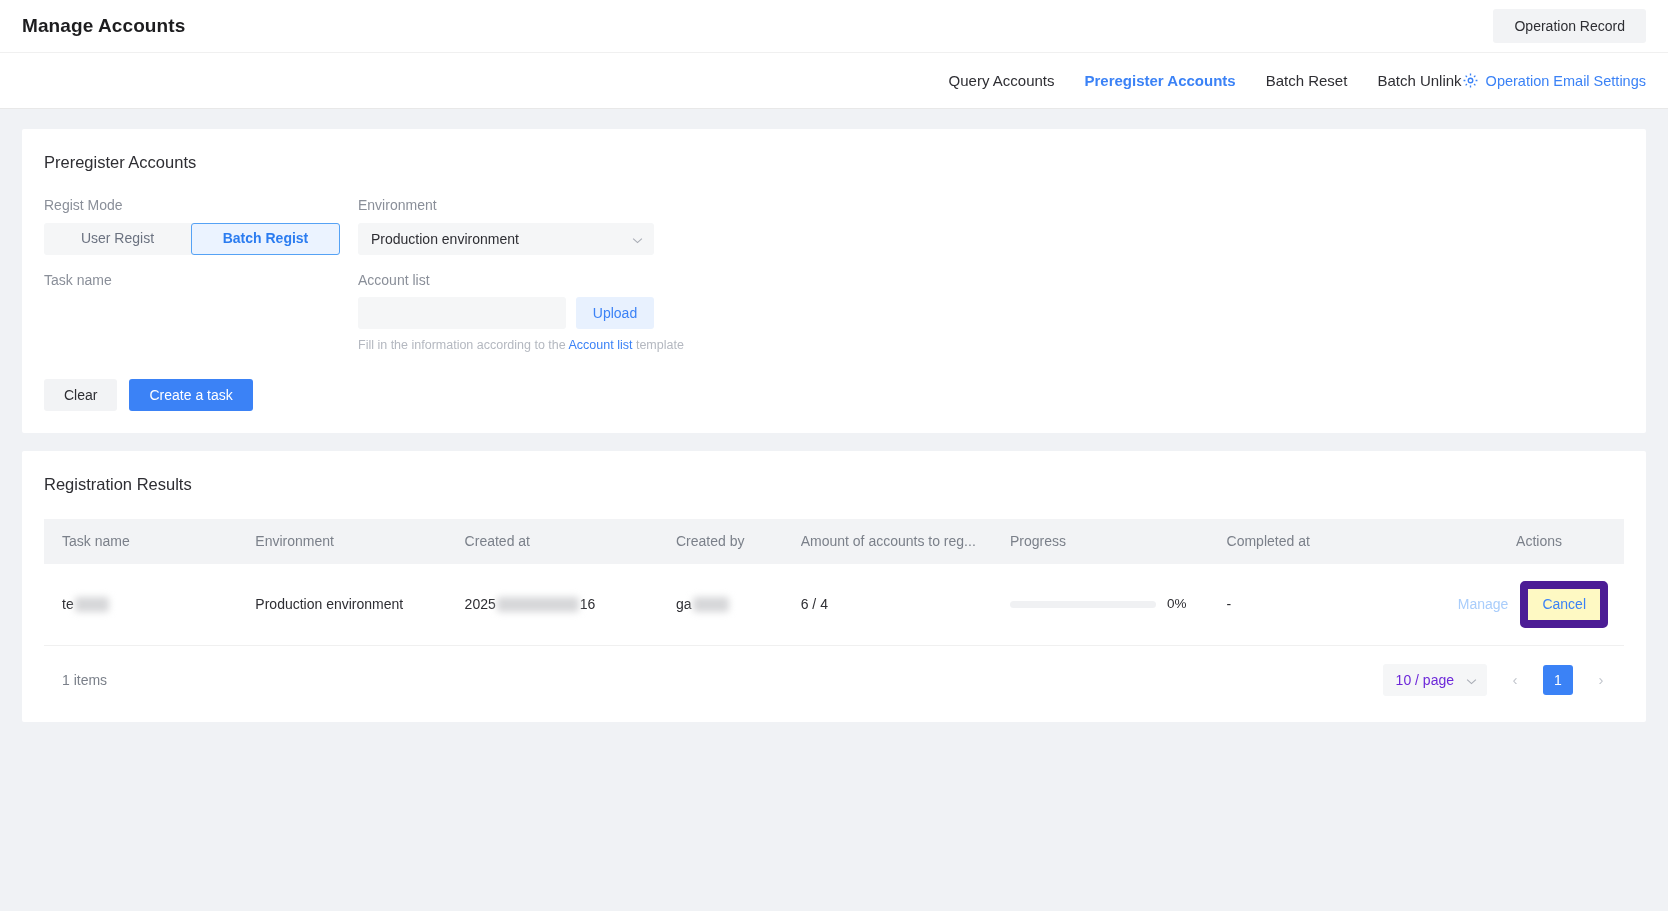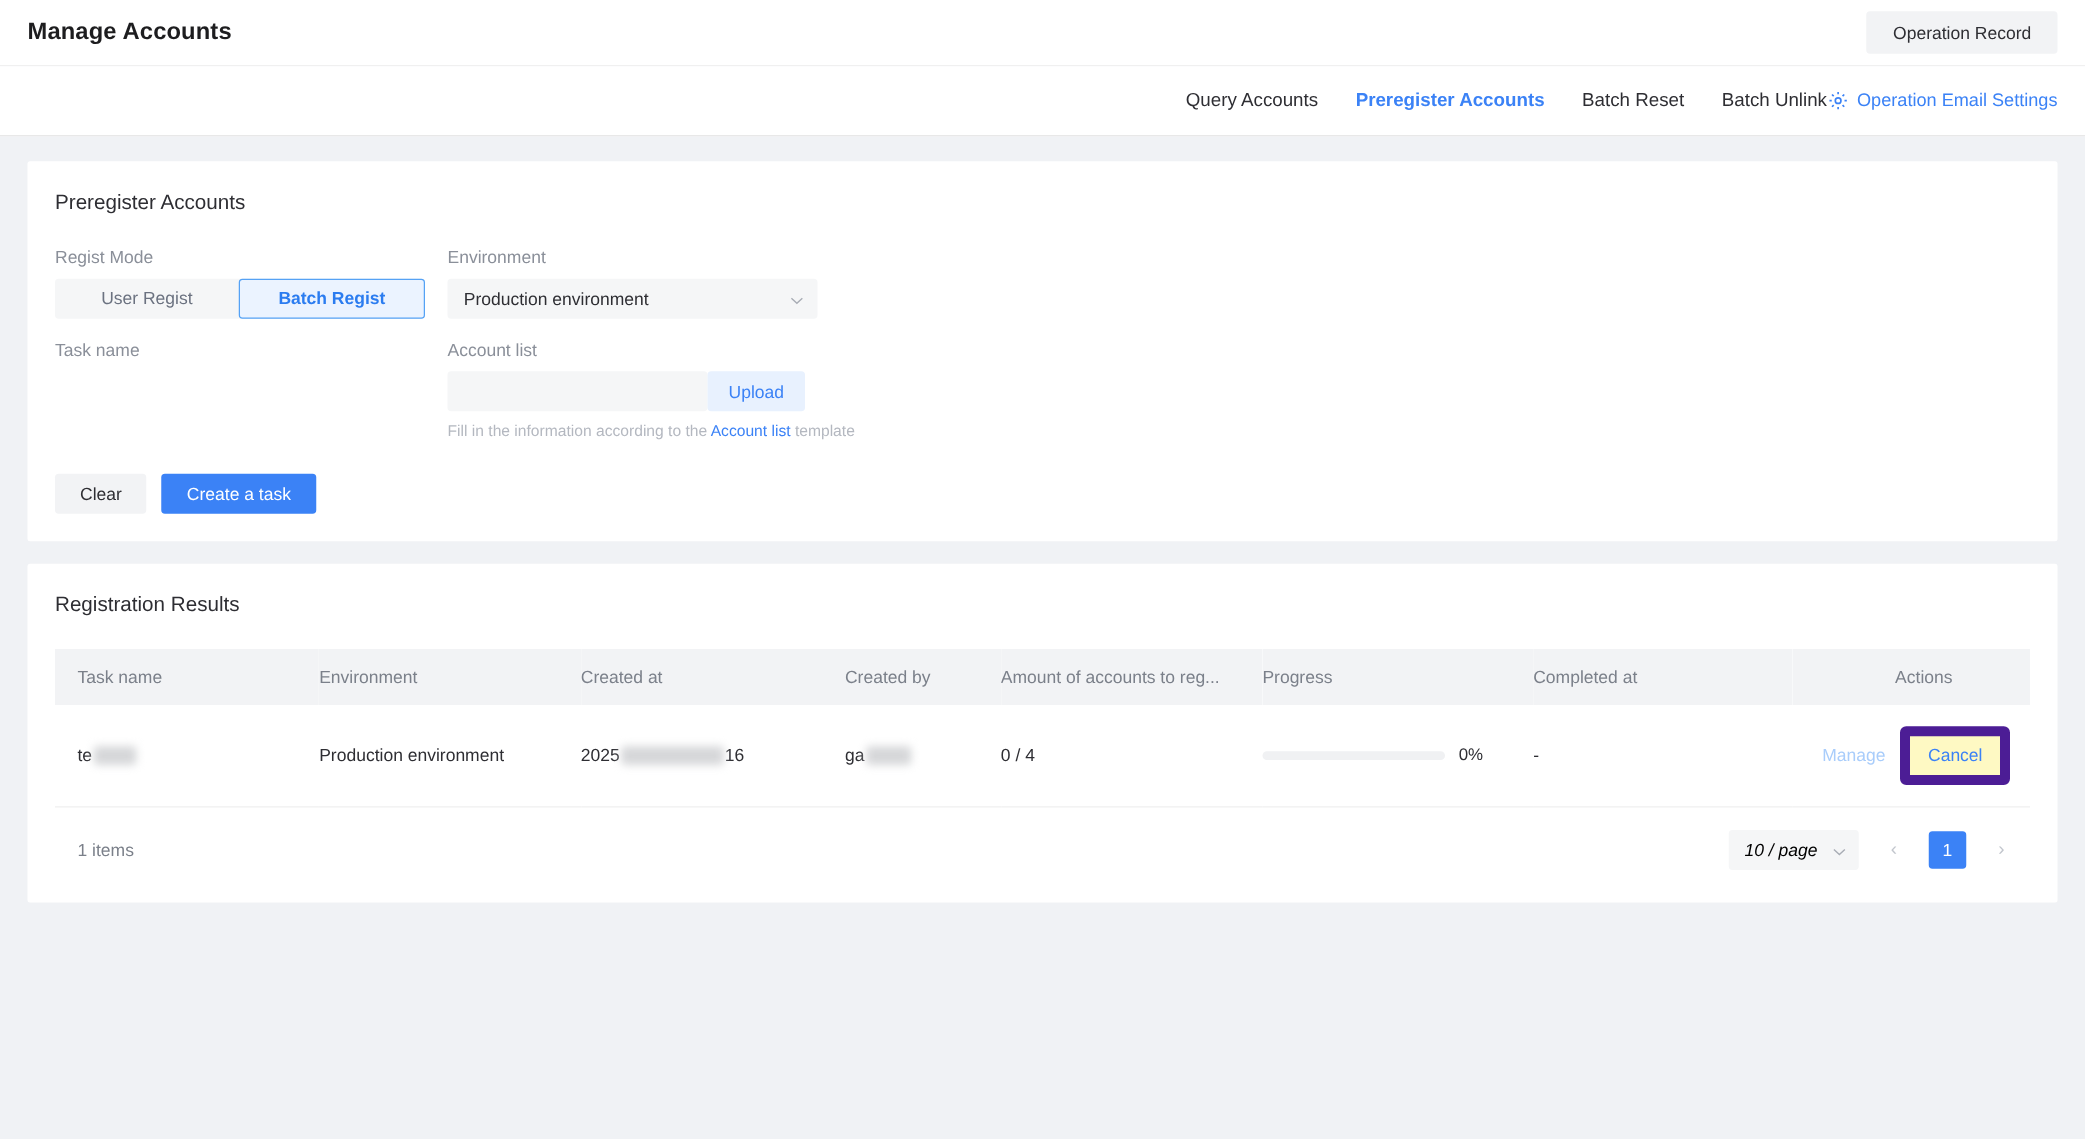--- a/index.html
+++ b/index.html
@@ -164,21 +164,21 @@
     background: #f5f6f7;
     border: none;
     border-radius: 3px;
     padding: 0 13px;
     font-family: inherit;
     font-size: 14px;
     color: #2e2e33;
   }
   .text-input::placeholder { color: #a0a4ad; }
 
-  .upload-row { display: flex; align-items: center; }
+  .upload-row { display: flex; gap: 10px; align-items: center; }
   .upload-input {
     width: 208px;
     height: 32px;
     background: #f5f6f7;
     border: none;
     border-radius: 3px;
     padding: 0 11px;
     font-family: inherit;
     font-size: 14px;
     color: #2e2e33;
@@ -333,23 +333,22 @@
   .pager { display: flex; align-items: center; gap: 13px; }
   .page-size {
     background: #f5f6f7;
     border-radius: 3px;
     height: 32px;
     padding: 0 10px 0 13px;
     display: flex;
     align-items: center;
     gap: 12px;
     font-size: 14px;
-    color: #000000;
-    cursor: pointer;
-    font-style: italic;
+    color: #6d28d9;
+    cursor: pointer;
   }
   .pg-arrow {
     width: 30px; height: 30px;
     display: flex; align-items: center; justify-content: center;
     color: #c2c6cd;
     font-size: 15px;
     cursor: pointer;
     user-select: none;
   }
   .pg-num {
@@ -469,21 +468,21 @@
               <span class="redacted" style="width:82px;"></span>
               <span>16</span>
             </span>
           </td>
           <td>
             <span class="cell-inline">
               <span>ga</span>
               <span class="redacted" style="width:36px;"></span>
             </span>
           </td>
-          <td>0 / 4</td>
+          <td>6 / 4</td>
           <td>
             <div class="progress-cell">
               <div class="progress-track">
                 <div class="progress-fill" style="width:0%"></div>
               </div>
               <span class="progress-pct">0%</span>
             </div>
           </td>
           <td>-</td>
           <td>

